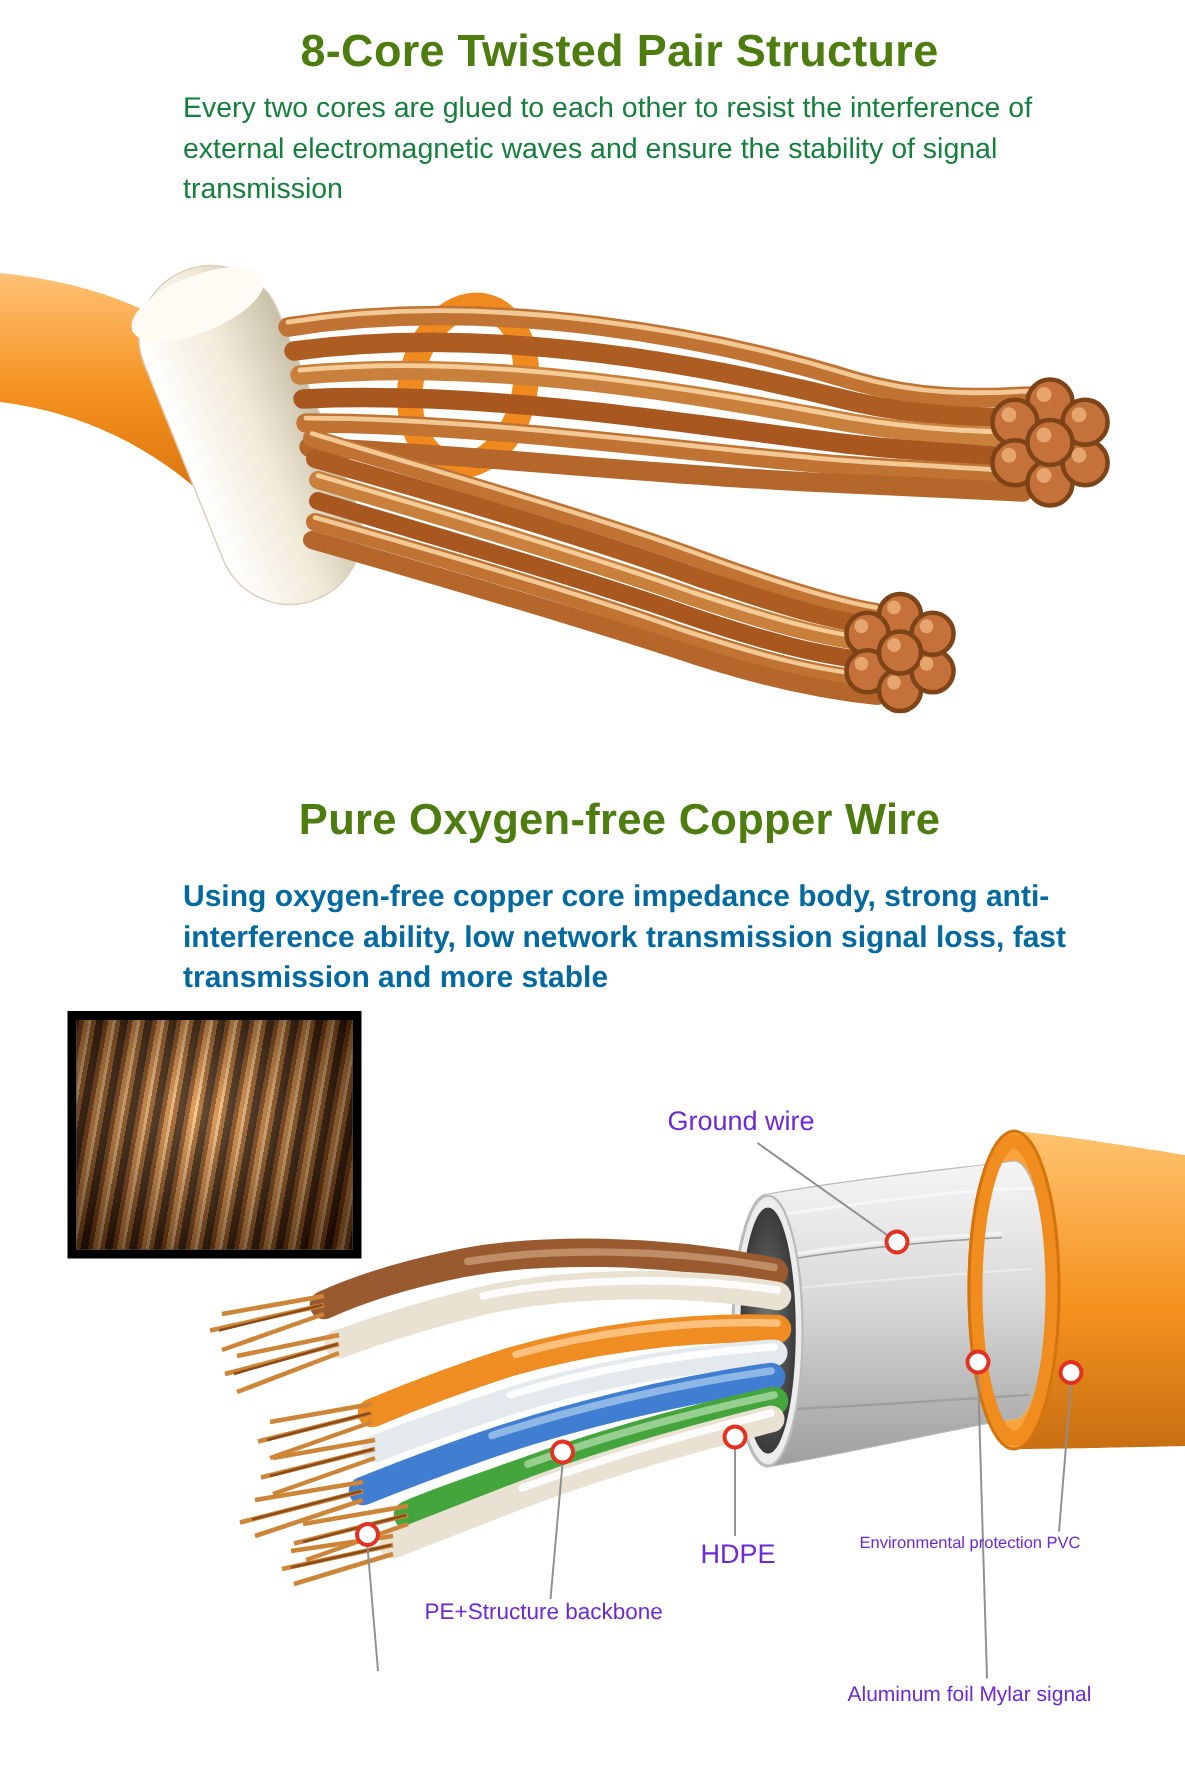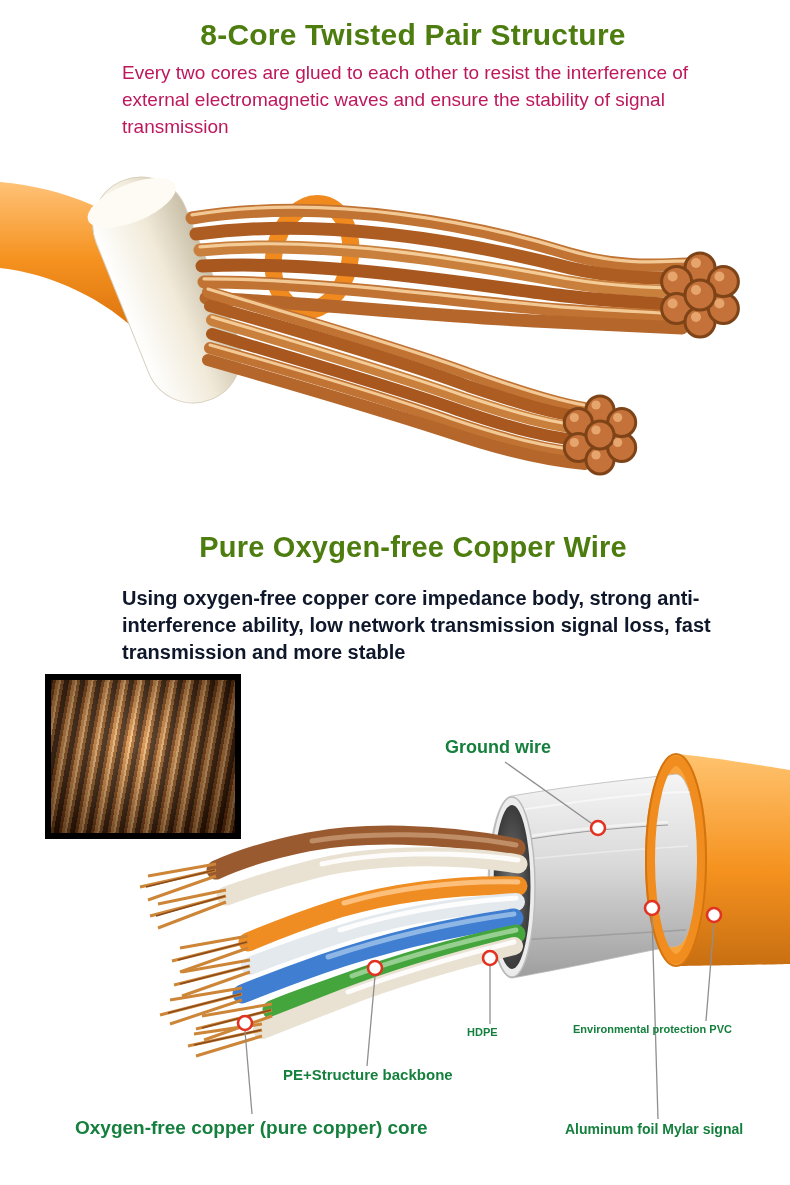--- a/index.html
+++ b/index.html
@@ -4,45 +4,45 @@
 <style>
   * { margin:0; padding:0; box-sizing:border-box; }
   html,body { background:#fff; }
   body { font-family:"Liberation Sans", sans-serif; color:#1a1a1a; }
   .page { position:relative; width:790px; height:1185px; background:#fff; overflow:hidden; margin:0 auto; }
 
   .sec-title { position:absolute; left:18px; width:100%; text-align:center; font-weight:bold; color:#4d7c0f; letter-spacing:0.2px; }
   #title1 { top:18px; font-size:30px; }
   #title2 { top:531px; font-size:29px; }
 
-  .para { position:absolute; left:122px; color:#be185d; }
+  .para { position:absolute; left:122px; color:#15803d; }
   #para1 { top:60px; width:586px; font-size:19px; line-height:1.42; }
-  #para2 { top:585px; width:600px; font-size:20px; line-height:1.35; font-weight:bold; color:#0f172a; }
+  #para2 { top:585px; width:600px; font-size:20px; line-height:1.35; font-weight:bold; color:#0369a1; }
 
   .illus { position:absolute; left:0; display:block; }
   #illus1 { top:160px; }
   #illus2 { top:740px; }
 
   .texture-box {
     position:absolute; left:45px; top:674px; width:196px; height:165px;
     border:6px solid #000;
     background-image:
       radial-gradient(ellipse at 45% 40%, rgba(255,220,170,0.28), rgba(22,9,0,0.62) 88%),
       repeating-linear-gradient(100deg,
         #1f0d03 0px, #1f0d03 2px,
         #7a3c12 2px, #7a3c12 5px,
         #d88c44 5px, #d88c44 8px,
         #f6c389 8px, #f6c389 10px,
         #9a5a22 10px, #9a5a22 13px,
         #2a1205 13px, #2a1205 16px);
   }
 
-  .dlabel { position:absolute; font-weight:bold; color:#15803d; z-index:5; white-space:nowrap; }
+  .dlabel { position:absolute; font-weight:normal; color:#6d28d9; z-index:5; white-space:nowrap; }
   #lbl-ground  { left:445px; top:737px; font-size:18px; }
-  #lbl-hdpe    { left:467px; top:1026px; font-size:11px; }
+  #lbl-hdpe    { left:467px; top:1026px; font-size:18px; }
   #lbl-pvc     { left:573px; top:1023px; font-size:11px; }
   #lbl-pe      { left:283px; top:1066px; font-size:15px; }
   #lbl-copper  { left:75px;  top:1117px; font-size:19px; }
   #lbl-mylar   { left:565px; top:1121px; font-size:14px; }
 
   .marker { fill:#ffffff; stroke:var(--accent_red,#e23222); stroke-width:2.6; }
   .leader { stroke:#8f8f8f; stroke-width:1.3; fill:none; }
 </style>
 </head>
 <body>
@@ -240,16 +240,15 @@
       <circle class="marker" cx="490" cy="218" r="7"></circle>
       <circle class="marker" cx="375" cy="228" r="7"></circle>
       <circle class="marker" cx="245" cy="283" r="7"></circle>
     </g>
   </svg>
 
   <div class="dlabel" id="lbl-ground">Ground wire</div>
   <div class="dlabel" id="lbl-hdpe">HDPE</div>
   <div class="dlabel" id="lbl-pvc">Environmental protection PVC</div>
   <div class="dlabel" id="lbl-pe">PE+Structure backbone</div>
-  <div class="dlabel" id="lbl-copper">Oxygen-free copper (pure copper) core</div>
   <div class="dlabel" id="lbl-mylar">Aluminum foil Mylar signal</div>
 
 </div>
 
 </body></html>

